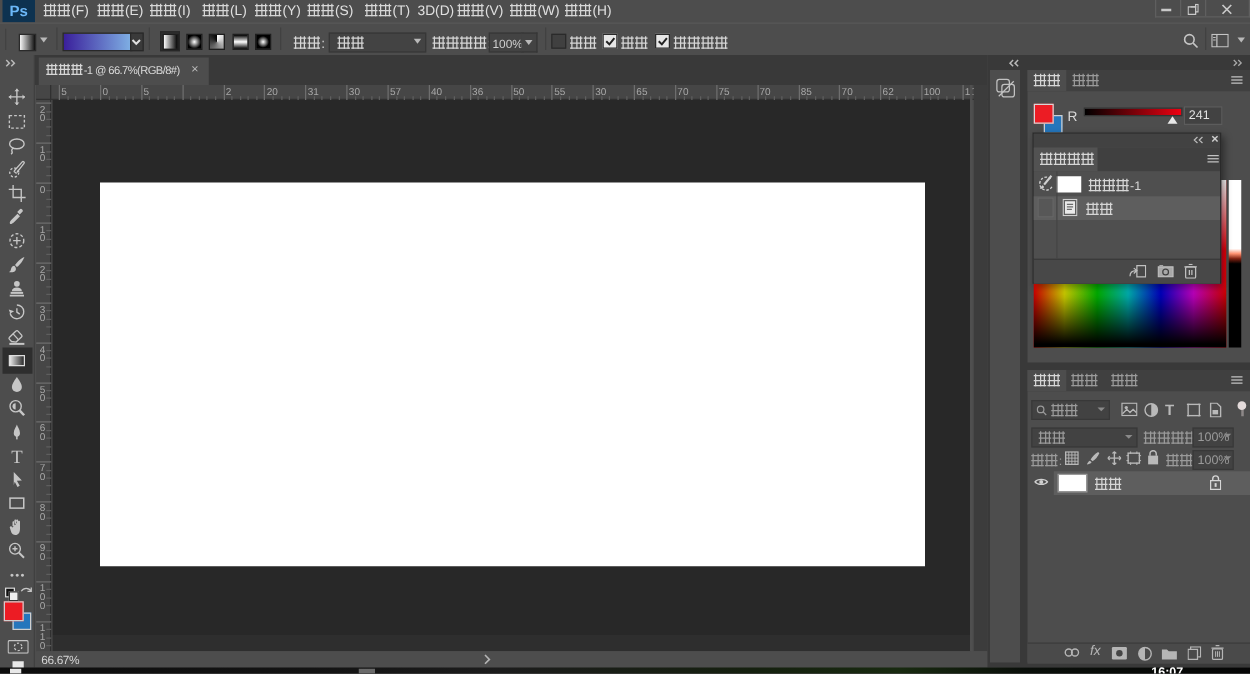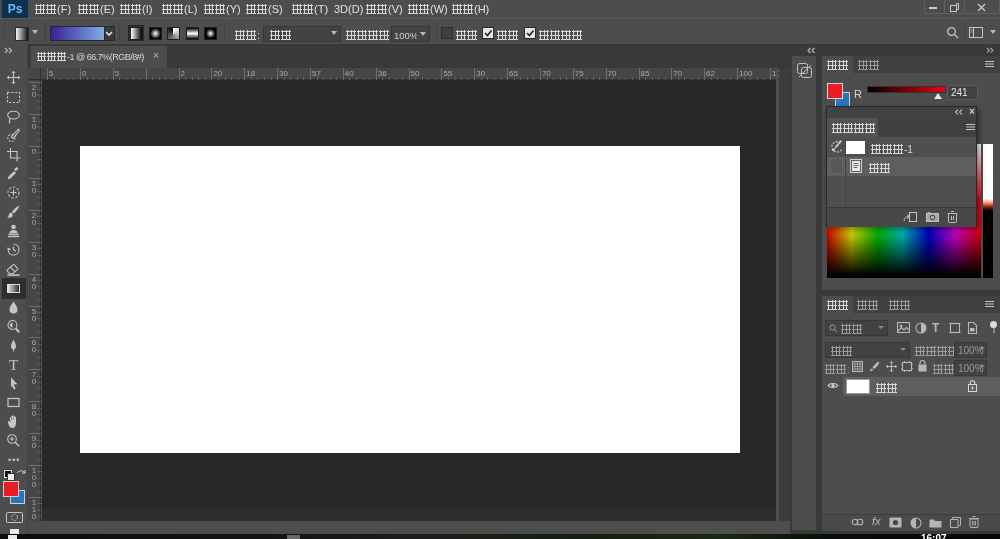--- a/index.html
+++ b/index.html
@@ -286,21 +286,21 @@
 <div class="ab" style="left:191.7px;top:77px;width:1px;height:3px;background:#5e5e5e"></div>
 <div class="ab" style="left:198.3px;top:77px;width:1px;height:3px;background:#5e5e5e"></div>
 <div class="ab" style="left:204.8px;top:77px;width:1px;height:3px;background:#5e5e5e"></div>
 <div class="ab" style="left:211.4px;top:68px;width:1px;height:12px;background:#6e6e6e"></div>
 <div class="ab" style="left:213.4px;top:69px;font-size:8px;color:#a8a8a8;letter-spacing:0">20</div>
 <div class="ab" style="left:218.0px;top:77px;width:1px;height:3px;background:#5e5e5e"></div>
 <div class="ab" style="left:224.5px;top:77px;width:1px;height:3px;background:#5e5e5e"></div>
 <div class="ab" style="left:231.1px;top:77px;width:1px;height:3px;background:#5e5e5e"></div>
 <div class="ab" style="left:237.7px;top:77px;width:1px;height:3px;background:#5e5e5e"></div>
 <div class="ab" style="left:244.2px;top:68px;width:1px;height:12px;background:#6e6e6e"></div>
-<div class="ab" style="left:246.2px;top:69px;font-size:8px;color:#a8a8a8;letter-spacing:0">18</div>
+<div class="ab" style="left:246.2px;top:69px;font-size:8px;color:#a8a8a8;letter-spacing:0">31</div>
 <div class="ab" style="left:250.8px;top:77px;width:1px;height:3px;background:#5e5e5e"></div>
 <div class="ab" style="left:257.4px;top:77px;width:1px;height:3px;background:#5e5e5e"></div>
 <div class="ab" style="left:264.0px;top:77px;width:1px;height:3px;background:#5e5e5e"></div>
 <div class="ab" style="left:270.5px;top:77px;width:1px;height:3px;background:#5e5e5e"></div>
 <div class="ab" style="left:277.1px;top:68px;width:1px;height:12px;background:#6e6e6e"></div>
 <div class="ab" style="left:279.1px;top:69px;font-size:8px;color:#a8a8a8;letter-spacing:0">30</div>
 <div class="ab" style="left:283.7px;top:77px;width:1px;height:3px;background:#5e5e5e"></div>
 <div class="ab" style="left:290.2px;top:77px;width:1px;height:3px;background:#5e5e5e"></div>
 <div class="ab" style="left:296.8px;top:77px;width:1px;height:3px;background:#5e5e5e"></div>
 <div class="ab" style="left:303.4px;top:77px;width:1px;height:3px;background:#5e5e5e"></div>
@@ -519,20 +519,26 @@
 <div class="ab" style="left:37px;top:509.7px;width:4px;height:1px;background:#5e5e5e"></div>
 <div class="ab" style="left:37px;top:516.0px;width:4px;height:1px;background:#5e5e5e"></div>
     </div>
 
 <div class="ab" style="left:42px;top:80px;width:735px;height:428px;background:#282828"></div>
 <div class="ab" style="left:80px;top:146px;width:660px;height:307px;background:#ffffff"></div>
 <div class="ab" style="left:42px;top:508px;width:735px;height:13px;background:#2e2e2e"></div>
 <div class="ab" style="left:776px;top:68px;width:2px;height:453px;background:#4f4f4f"></div>
 <div class="ab" style="left:779px;top:68px;width:11px;height:453px;background:#3c3c3c"></div>
 
+<div class="ab" style="left:29px;top:521px;width:761px;height:13px;background:#4d4d4d;font-size:9.5px;color:#d5d5d5">
+      <span style="position:absolute;left:4px;top:2px;letter-spacing:-0.3px">66.67%</span>
+      <svg style="position:absolute;left:358px;top:2px" width="6" height="9">
+        <path d="M1 1l3.5 3.5L1 8" fill="none" stroke="#b5b5b5" stroke-width="1.3"></path>
+      </svg>
+    </div>
 
 <div class="ab" style="left:790px;top:44px;width:210px;height:490px;background:#393939"></div>
 <div class="ab" style="left:792px;top:56px;width:24px;height:474px;background:#4d4d4d"></div>
 <svg class="ab" style="left:806px;top:47px" width="12" height="7">
       <path d="M4.5 1L2 3.5 4.5 6M8.5 1L6 3.5 8.5 6" fill="none" stroke="#b9b9b9" stroke-width="1.2"></path>
     </svg>
 <svg class="ab" style="left:986px;top:47px" width="11" height="7">
       <path d="M1 1l2.3 2.3L1 5.6M4.6 1l2.3 2.3L4.6 5.6" fill="none" stroke="#a8a8a8" stroke-width="1.1"></path>
     </svg>
 <svg class="ab" style="left:796px;top:62px" width="17" height="17" fill="none" stroke="#c2c2c2">

